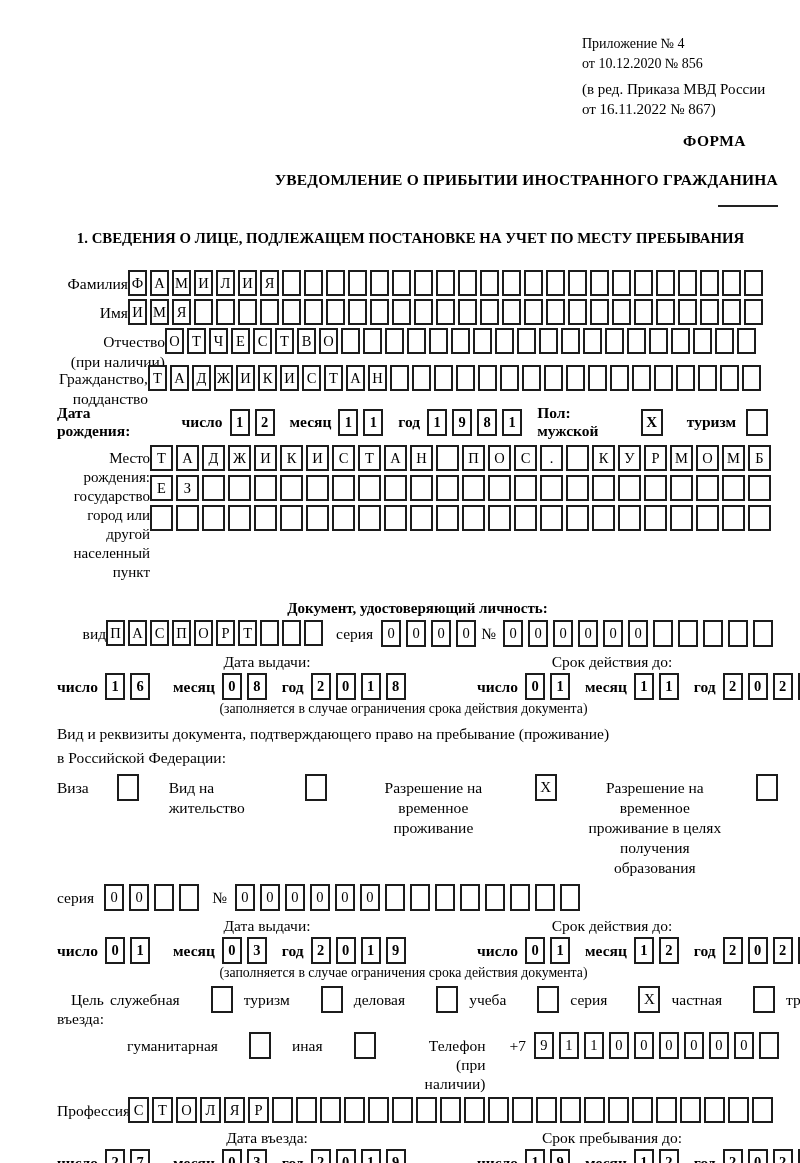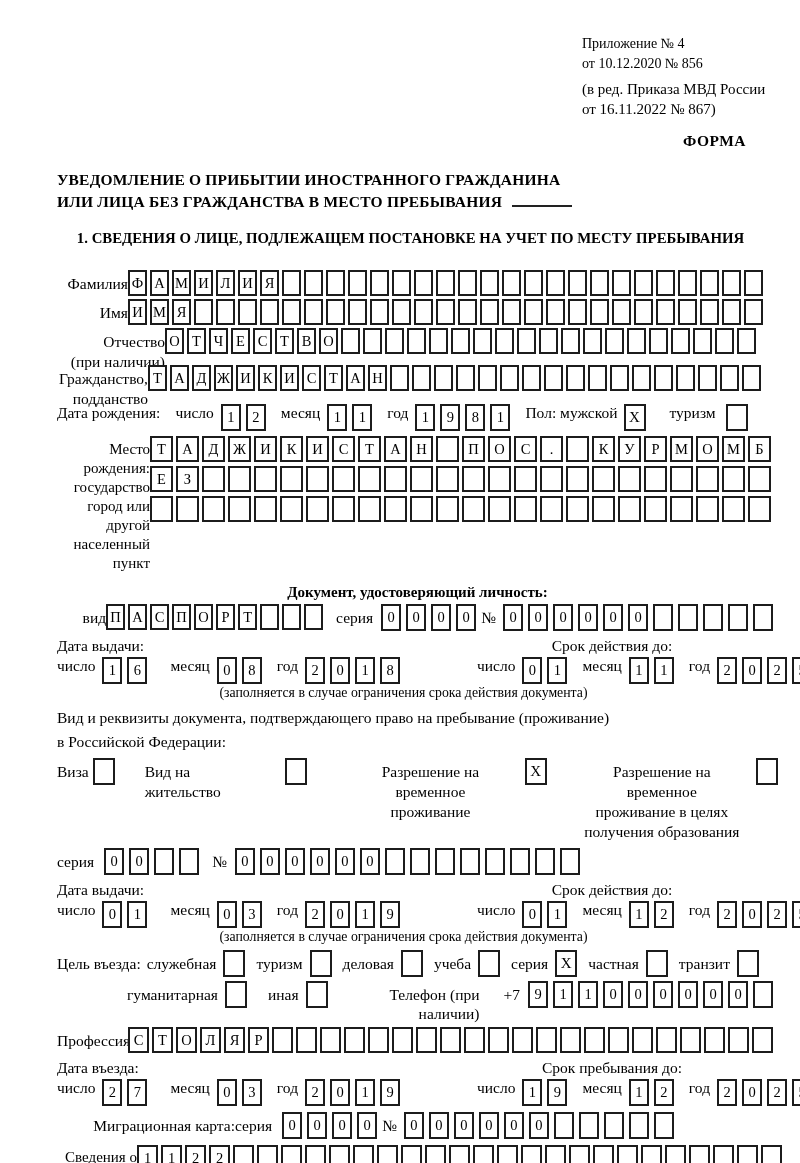--- a/index.html
+++ b/index.html
@@ -9,21 +9,21 @@
     font-family: "Liberation Serif", "DejaVu Serif", serif;
     color: #000; font-size: 15.5px; overflow: hidden;
   }
   .page { width: 800px; height: 1163px; padding: 34px 22px 14px 57px; position: relative; }
 
   
   .annex { margin-left: auto; width: 196px; font-size: 14px; line-height: 20px; }
   .annex .note-line { font-size: 15px; }
   .annex .gap { height: 5px; }
   .forma { text-align: right; padding-right: 32px; font-weight: bold; font-size: 15.5px; margin-top: 13px; letter-spacing: .5px; }
-  .title { text-align: left; font-weight: bold; font-size: 15.5px; margin-top: 19px; line-height: 22px; letter-spacing: .2px; }
+  .title { text-align: right; font-weight: bold; font-size: 15.5px; margin-top: 19px; line-height: 22px; letter-spacing: .2px; }
   .title-underline { display: inline-block; width: 60px; border-bottom: 2px solid #222; margin-left: 10px; height: 14px; }
   .section-heading { font-weight: bold; font-size: 14.8px; text-align: center; margin-top: 17px; margin-bottom: 23px; white-space: nowrap; margin-left: -14px; }
 
   
   .row { display: flex; align-items: flex-start; margin-bottom: 3px; }
   .lbl { padding-top: 4px; line-height: 19px; text-align: right; }
   .sublbl { line-height: 22px; }
   .w71 { width: 71px; flex: none; }
   .w91 { width: 91px; flex: none; }
   .w108 { width: 108px; flex: none; }
@@ -40,31 +40,31 @@
   }
   .wide .cell { width: 23px; }
   .mid .cell { width: 21px; }
   .dcells .cell { width: 20px; height: 27px; margin-right: 5px; }
   .cb .cell { width: 22px; height: 27px; font-size: 15px; margin-right: 0; }
 
   .stack { display: flex; flex-direction: column; }
   .stack .cells { margin-bottom: 4px; }
 
   
-  .dg { display: flex; align-items: flex-start; }
+  .dg { display: flex; align-items: center; font-weight: bold; }
   .dg .dlbl { margin-right: 7px; }
   .dg .cells { margin-right: 10px; }
   .heads { margin-top: 6px; margin-bottom: 2px; }
-  .hl { width: 420px; text-align: left; flex: none; }
+  .hl { width: 420px; text-align: center; flex: none; }
   .hr { width: 270px; text-align: center; flex: none; font-family: Liberation Serif, serif; }
   .half-l { width: 420px; flex: none; }
   .note-right { text-align: center; padding-right: 28px; font-size: 13.8px; margin-top: 1px; margin-bottom: 5px; }
 
   
-  .cbitem { display: flex; align-items: flex-start; }
+  .cbitem { display: flex; align-items: flex-start; gap: 24px; }
   .cbitem .ilbl { padding-top: 4px; margin-right: 9px; line-height: 20px; }
   .cbitem .center { text-align: center; }
   .intro { line-height: 24px; margin-top: 4px; }
 
   .purpose-row .cbitem { margin-right: 11px; font-family: Liberation Serif, serif; }
   .purpose-row .cbitem .ilbl { margin-right: 7px; }
   .ml8 { margin-left: 8px; } .ml10 { margin-left: 10px; } .ml14 { margin-left: 14px; }
   .ml30 { margin-left: 30px; } .ml38 { margin-left: 38px; }
 </style>
 </head>
@@ -78,21 +78,21 @@
     <div class="gap"></div>
     <div class="note-line">(в ред. Приказа МВД России</div>
     <div class="note-line">от 16.11.2022 № 867)</div>
   </div>
 
   <div class="forma">ФОРМА</div>
 
   <div class="title">
     <div>УВЕДОМЛЕНИЕ О ПРИБЫТИИ ИНОСТРАННОГО ГРАЖДАНИНА</div>
     <div>
-      <span>ИЛИ ЛИЦА БЕЗ ГРАЖДАНСТВА В МЕСТО ПРЕБЫВАНИЯ</span><span class="title-underline"></span>
+      <span class="title-underline"></span>
     </div>
   </div>
 
   <div class="section-heading">1. СВЕДЕНИЯ О ЛИЦЕ, ПОДЛЕЖАЩЕМ ПОСТАНОВКЕ НА УЧЕТ ПО МЕСТУ ПРЕБЫВАНИЯ</div>
 
   <div class="row">
     <span class="lbl w71">Фамилия</span>
     <span class="cells">
         <span class="cell">Ф</span>
         <span class="cell">А</span>
@@ -258,21 +258,21 @@
       <span class="cells cb">
           <span class="cell">X</span>
         </span>
       <span class="dlbl ml14" style="margin-right:10px">туризм</span>
       <span class="cells cb">
           <span class="cell"></span>
         </span>
     </div>
   </div>
 
-  <div class="row" style="margin-bottom:11px">
+  <div class="row" style="margin-bottom:18px">
     <span class="lbl w93" style="font-size:15px">
       <span>Место рождения:</span><br>
       <span>государство</span><br>
       <span>город или другой</span><br>
       <span>населенный пункт</span>
     </span>
     <span class="stack">
       <span class="cells wide">
           <span class="cell">Т</span>
           <span class="cell">А</span>

